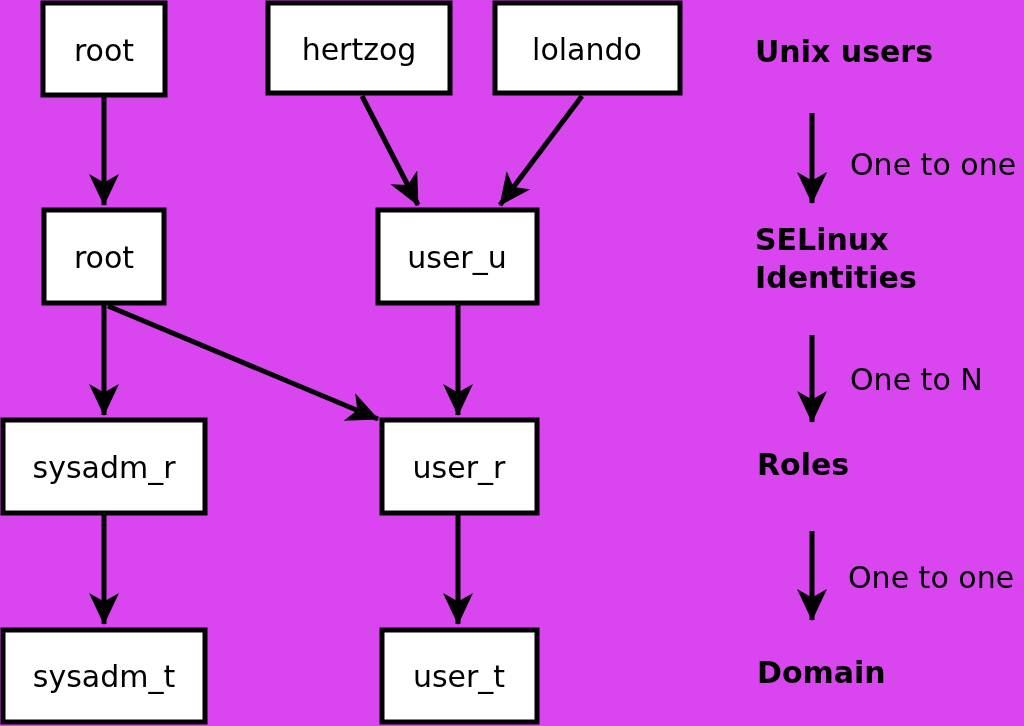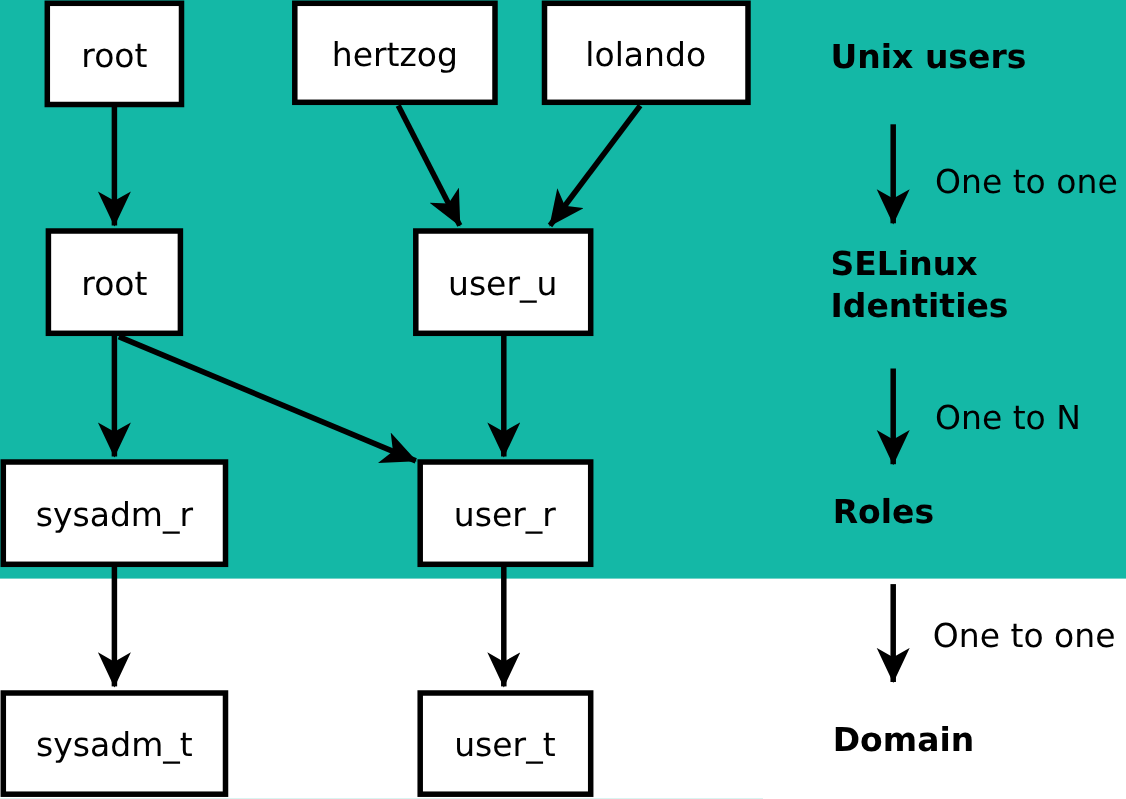--- a/index.html
+++ b/index.html
@@ -7,22 +7,22 @@
     padding: 0;
     background: #ffffff;
     width: 1024px;
     height: 726px;
     overflow: hidden;
     font-family: "DejaVu Sans", "Liberation Sans", sans-serif;
   }
   #diagram-root {
     position: relative;
     width: 1024px;
-    height: 526px;
-    background: #14b8a6;
+    height: 726px;
+    background: #d946ef;
   }
   svg { display: block; }
   .node-box {
     fill: #ffffff;
     stroke: #000000;
     stroke-width: 5;
   }
   .edge-line {
     stroke: #000000;
     stroke-width: 5;

